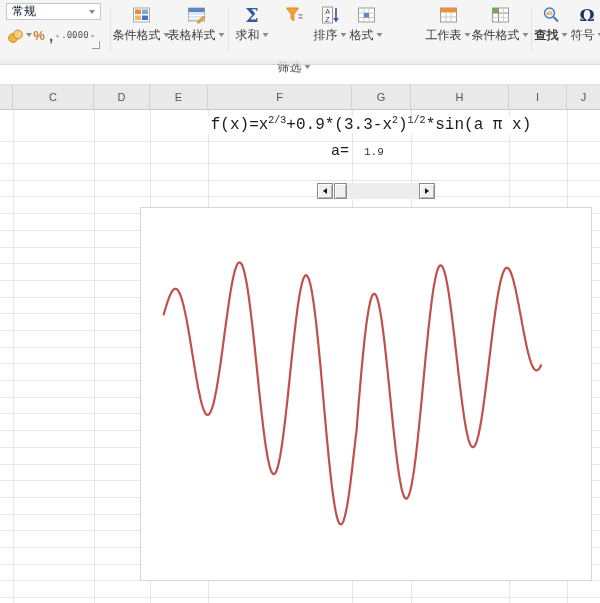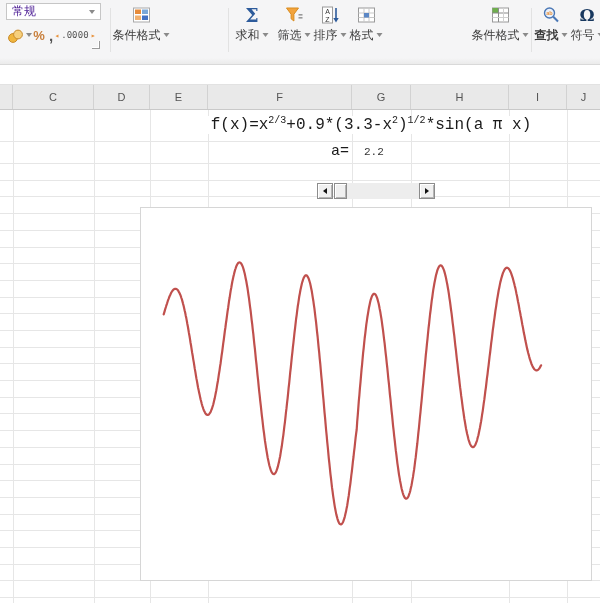--- a/index.html
+++ b/index.html
@@ -6,21 +6,21 @@
   body{width:600px;height:603px;overflow:hidden;background:#fff;
        font-family:"Liberation Sans",sans-serif;-webkit-font-smoothing:antialiased;}
   .app{position:relative;width:600px;height:603px;}
 
   
   .ribbon{position:absolute;left:0;top:0;width:600px;height:64px;background:#f5f5f6;
           border-bottom:1px solid #d9d9d9;z-index:5;}
   .ribbon::after{content:"";position:absolute;left:0;right:0;bottom:0;height:6px;
           background:linear-gradient(#f5f5f600,#ebebeb);}
   .numfmt{position:absolute;left:6px;top:3px;width:95px;height:17px;background:#fff;
-          border:1px solid #c6c6c6;font-size:12px;color:#4c1d95;display:flex;align-items:center;
+          border:1px solid #c6c6c6;font-size:12px;color:#0f172a;display:flex;align-items:center;
           justify-content:space-between;padding:0 5px;box-sizing:border-box;}
   .tri{width:0;height:0;border-left:3px solid transparent;border-right:3px solid transparent;
        border-top:4px solid #8a8a8a;display:inline-block;}
   .mini{position:absolute;top:25px;height:20px;display:flex;align-items:center;
         justify-content:center;gap:2px;color:#555;}
   .launcher{position:absolute;left:92px;top:41px;width:7px;height:7px;border:1px solid #9a9a9a;
         border-top:none;border-left:none;box-shadow:inset -1px -1px 0 #fff;}
   .vsep{position:absolute;top:8px;width:1px;height:44px;background:#e2e2e2;}
   .rbtn{position:absolute;top:3px;transform:translateX(-50%);display:flex;flex-direction:column;
         align-items:center;cursor:default;}
@@ -124,34 +124,49 @@
         <rect x="9.5" y="3.5" width="6" height="4.5" fill="#7aa7d8"></rect>
         <rect x="9.5" y="9.5" width="6" height="4.5" fill="#4472c4"></rect>
       </svg>
         </span>
       <span class="lab">
           <span>条件格式</span>
           <span class="tri"></span>
         </span>
     </div>
 
+    <div class="rbtn" style="left:196px;">
+      <span class="ico">
+          <svg width="18" height="18" viewBox="0 0 18 18">
+        <rect x="1" y="2" width="16" height="13" fill="#dce6f4" stroke="#a9a9a9"></rect>
+        <rect x="1" y="2" width="16" height="4" fill="#5b87c5"></rect>
+        <line x1="1" y1="9.5" x2="17" y2="9.5" stroke="#fff"></line>
+        <line x1="1" y1="12.5" x2="17" y2="12.5" stroke="#fff"></line>
+        <polygon points="9.5,16 15.5,10 17.3,11.8 11.3,17.8" fill="#e8a23c" stroke="#c9821f" stroke-width="0.5"></polygon>
+      </svg>
+        </span>
+      <span class="lab">
+          <span>表格样式</span>
+          <span class="tri"></span>
+        </span>
+    </div>
 
     <div class="vsep" style="left:228px;"></div>
 
     <div class="rbtn" style="left:252px;">
       <span class="ico glyph-sigma">
           <span>Σ</span>
         </span>
       <span class="lab">
           <span>求和</span>
           <span class="tri"></span>
         </span>
     </div>
 
-    <div class="rbtn" style="left:294px;">
+    <div class="rbtn" style="left:294px;gap:32px;">
       <span class="ico">
           <svg width="19" height="18" viewBox="0 0 19 18">
         <path d="M2 2 h12 l-4.6 6.2 v6.8 l-2.8 -2.2 v-4.6 z" fill="#f2a33c" stroke="#d98c1f"></path>
         <rect x="14" y="8" width="4" height="1.6" fill="#999"></rect>
         <rect x="14" y="11" width="4" height="1.6" fill="#999"></rect>
       </svg>
         </span>
       <span class="lab">
           <span>筛选</span>
           <span class="tri"></span>
@@ -185,20 +200,35 @@
         <rect x="6.5" y="7" width="5" height="4.5" fill="#5b87c5"></rect>
       </svg>
         </span>
       <span class="lab">
           <span>格式</span>
           <span class="tri"></span>
         </span>
     </div>
 
 
+    <div class="rbtn" style="left:448px;">
+      <span class="ico">
+          <svg width="18" height="18" viewBox="0 0 18 18">
+        <rect x="1" y="2" width="16" height="14" fill="#fff" stroke="#9a9a9a"></rect>
+        <rect x="1" y="2" width="16" height="4.5" fill="#e8923c"></rect>
+        <line x1="1" y1="11" x2="17" y2="11" stroke="#c9c9c9"></line>
+        <line x1="6.5" y1="6.5" x2="6.5" y2="16" stroke="#c9c9c9"></line>
+        <line x1="11.5" y1="6.5" x2="11.5" y2="16" stroke="#c9c9c9"></line>
+      </svg>
+        </span>
+      <span class="lab">
+          <span>工作表</span>
+          <span class="tri"></span>
+        </span>
+    </div>
 
     <div class="rbtn" style="left:500px;">
       <span class="ico">
           <svg width="18" height="18" viewBox="0 0 18 18">
         <rect x="1" y="2" width="16" height="14" fill="#fff" stroke="#9a9a9a"></rect>
         <rect x="1" y="2" width="6" height="5" fill="#6fae4e"></rect>
         <line x1="7" y1="2" x2="7" y2="16" stroke="#8a8a8a"></line>
         <line x1="1" y1="7" x2="17" y2="7" stroke="#8a8a8a"></line>
         <line x1="12" y1="2" x2="12" y2="16" stroke="#d0d0d0"></line>
         <line x1="1" y1="11.5" x2="17" y2="11.5" stroke="#d0d0d0"></line>
@@ -269,21 +299,21 @@
       </div>
   </div>
 
   <div class="grid" id="grid">
 
     <div class="cell-formula">
       <span class="inner" id="formula-text"><span>f(x)=x</span><span class="fsup">2/3</span><span>+0.9*(3.3-x</span><span class="fsup">2</span><span>)</span><span class="fsup">1/2</span><span>*sin(a π x)</span></span>
     </div>
 
     <div class="cell-alabel">a=</div>
-    <div class="cell-avalue">2.2</div>
+    <div class="cell-avalue">1.9</div>
 
     <div class="sbar">
       <div class="sb-btn">
           <span class="tl"></span>
         </div>
       <div class="sb-thumb"></div>
       <div class="sb-track"></div>
       <div class="sb-btn">
           <span class="tr"></span>
         </div>

